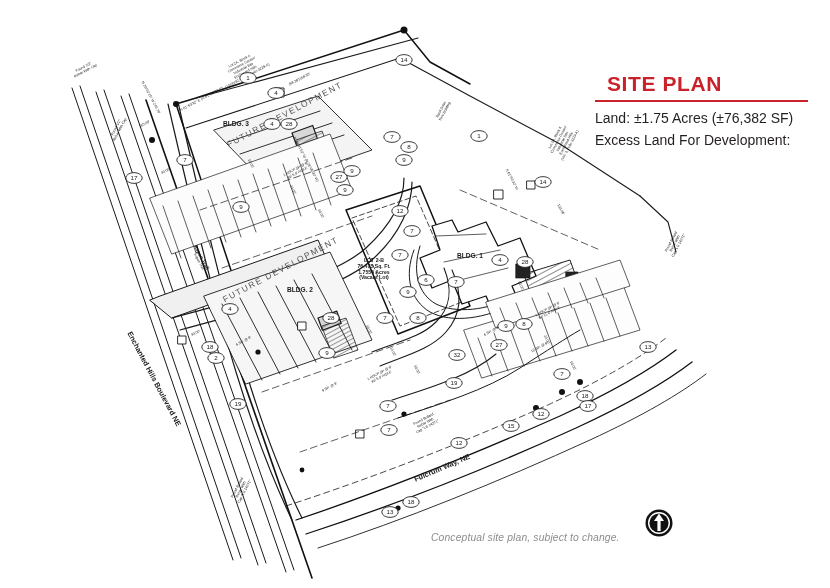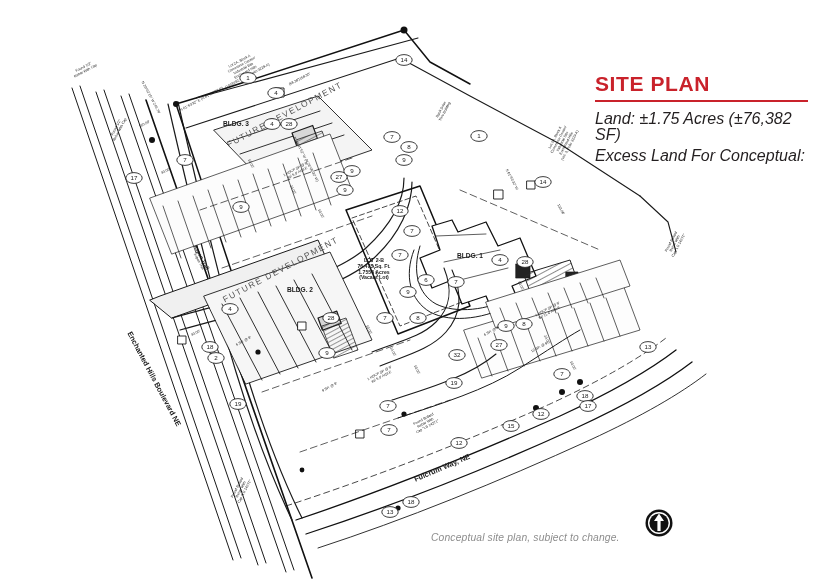--- a/index.html
+++ b/index.html
@@ -8,27 +8,26 @@
     background:#ffffff;
     font-family:"Liberation Sans", sans-serif;
     overflow:hidden;position:relative;
   }
   #stage{position:absolute;inset:0;width:830px;height:588px;}
 
   
   .panel{position:absolute;left:595px;top:72px;width:225px;}
   .panel-title{
     color:#c9222b;font-size:21px;font-weight:bold;letter-spacing:.6px;
-    line-height:1.1;margin:0 0 5px 0;
+    line-height:1.1;margin:0 0 5px 12px;
   }
   .panel-rule{height:2px;background:#c9222b;width:213px;margin-bottom:9px;}
   .panel-line{
-    color:#231f20;font-size:16px;line-height:15.5px;margin:0 0 6px 0;
+    color:#231f20;font-size:14px;line-height:15.5px;margin:0 0 6px 0;
     white-space:pre-line;
-    font-style:italic;
   }
   .panel-line.tight{margin-bottom:0;}
 
   
   .caption{
     position:absolute;left:431px;top:532px;
     color:#8d8d8d;font-size:10.3px;font-style:italic;
     letter-spacing:.15px;white-space:nowrap;
   }
 
@@ -487,21 +486,21 @@
           <ellipse cx="389" cy="430" rx="8.2" ry="5.4" fill="#ffffff" stroke="#1a1a1a" stroke-width="0.85"></ellipse>
           <text x="389" y="432.3" font-size="6.2" font-family="&quot;Liberation Sans&quot;, sans-serif" fill="#1a1a1a" font-weight="normal" text-anchor="middle">7</text>
         </g>
       </g>
   </svg>
 
   <div class="panel">
     <div class="panel-title">SITE PLAN</div>
     <div class="panel-rule"></div>
     <div class="panel-line">Land:  ±1.75 Acres (±76,382 SF)</div>
-    <div class="panel-line tight">Excess Land For Conceptual:</div>
+    <div class="panel-line tight">Excess Land For Development:</div>
   </div>
 
   <div class="caption">Conceptual site plan, subject to change.</div>
 
   <svg class="north" viewBox="0 0 30 30">
     <circle cx="15" cy="15" r="13.5" fill="#111"></circle>
     <circle cx="15" cy="15" r="11" fill="#fff"></circle>
     <circle cx="15" cy="15" r="9.6" fill="#111"></circle>
     <path d="M15 5.5 L20 13 L16.6 13 L16.6 23 L13.4 23 L13.4 13 L10 13 Z" fill="#fff"></path>
   </svg>

